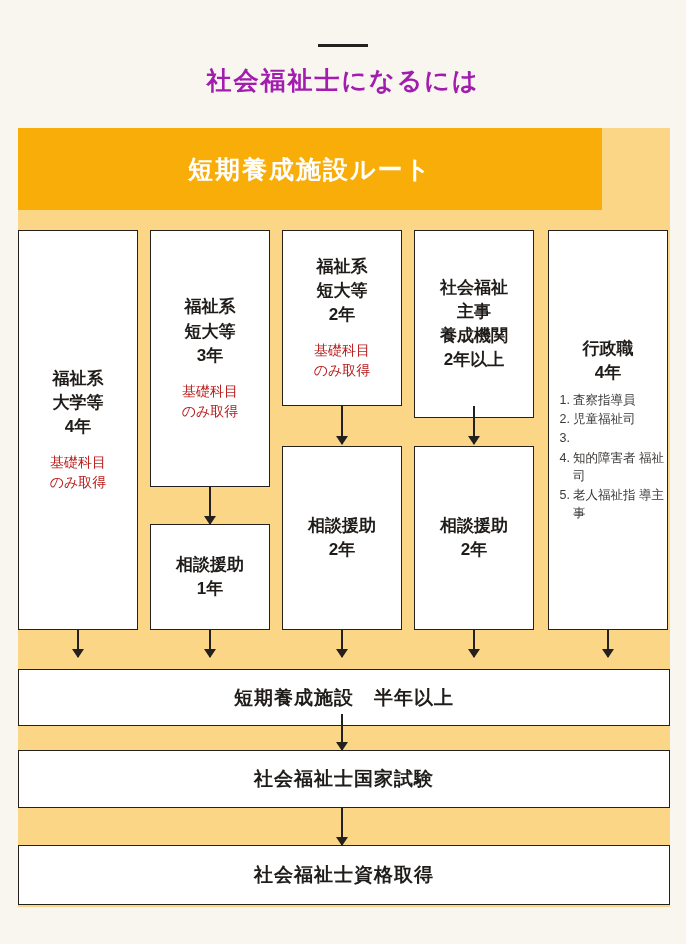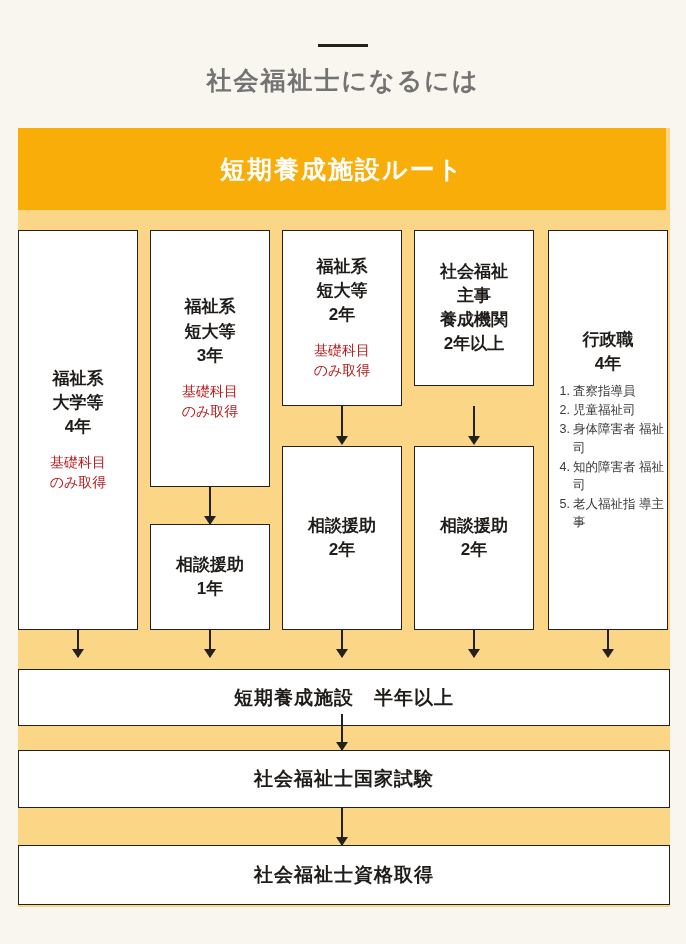--- a/index.html
+++ b/index.html
@@ -33,38 +33,38 @@
     width: 50px;
     height: 3px;
     background: #23201d;
     margin: 44px auto 0 auto;
   }
   .page-title {
     margin: 18px 0 0 0;
     font-size: 25px;
     font-weight: bold;
     letter-spacing: 2px;
-    color: #737373;
+    color: #a21caf;
     line-height: 1.2;
   }
 
   
   .chart {
     position: absolute;
     left: 18px;
     top: 128px;
     width: 652px;
     height: 779px;
     background: #fbd686;
   }
   .banner {
     position: absolute;
     left: 0;
     top: 0;
-    width: 648px;
+    width: 584px;
     height: 82px;
     background: #f9ad08;
     display: flex;
     align-items: center;
     justify-content: center;
   }
   .banner-text {
     color: #ffffff;
     font-size: 25px;
     font-weight: bold;
@@ -209,21 +209,21 @@
       <div class="sub">基礎科目
 のみ取得</div>
     </div>
     <div class="arrow" style="left:323px; top:278px; height:38px;"></div>
     <div class="box" style="left:264px; top:318px; width:120px; height:184px;">
       <div class="main">相談援助
 2年</div>
     </div>
     <div class="arrow" style="left:323px; top:502px; height:27px;"></div>
 
-    <div class="box" style="left:396px; top:102px; width:120px; height:156px;">
+    <div class="box" style="left:396px; top:102px; width:120px; height:188px;">
       <div class="main">社会福祉
 主事
 養成機関
 2年以上</div>
     </div>
     <div class="arrow" style="left:455px; top:278px; height:38px;"></div>
     <div class="box" style="left:396px; top:318px; width:120px; height:184px;">
       <div class="main">相談援助
 2年</div>
     </div>
@@ -236,22 +236,20 @@
         <li>
           <span class="num">1.</span>
           <span class="txt">査察指導員</span>
         </li>
         <li>
           <span class="num">2.</span>
           <span class="txt">児童福祉司</span>
         </li>
         <li>
           <span class="num">3.</span>
-          <span class="txt">身体障害者
-福祉司</span>
         </li>
         <li>
           <span class="num">4.</span>
           <span class="txt">知的障害者
 福祉司</span>
         </li>
         <li>
           <span class="num">5.</span>
           <span class="txt">老人福祉指
 導主事</span>

